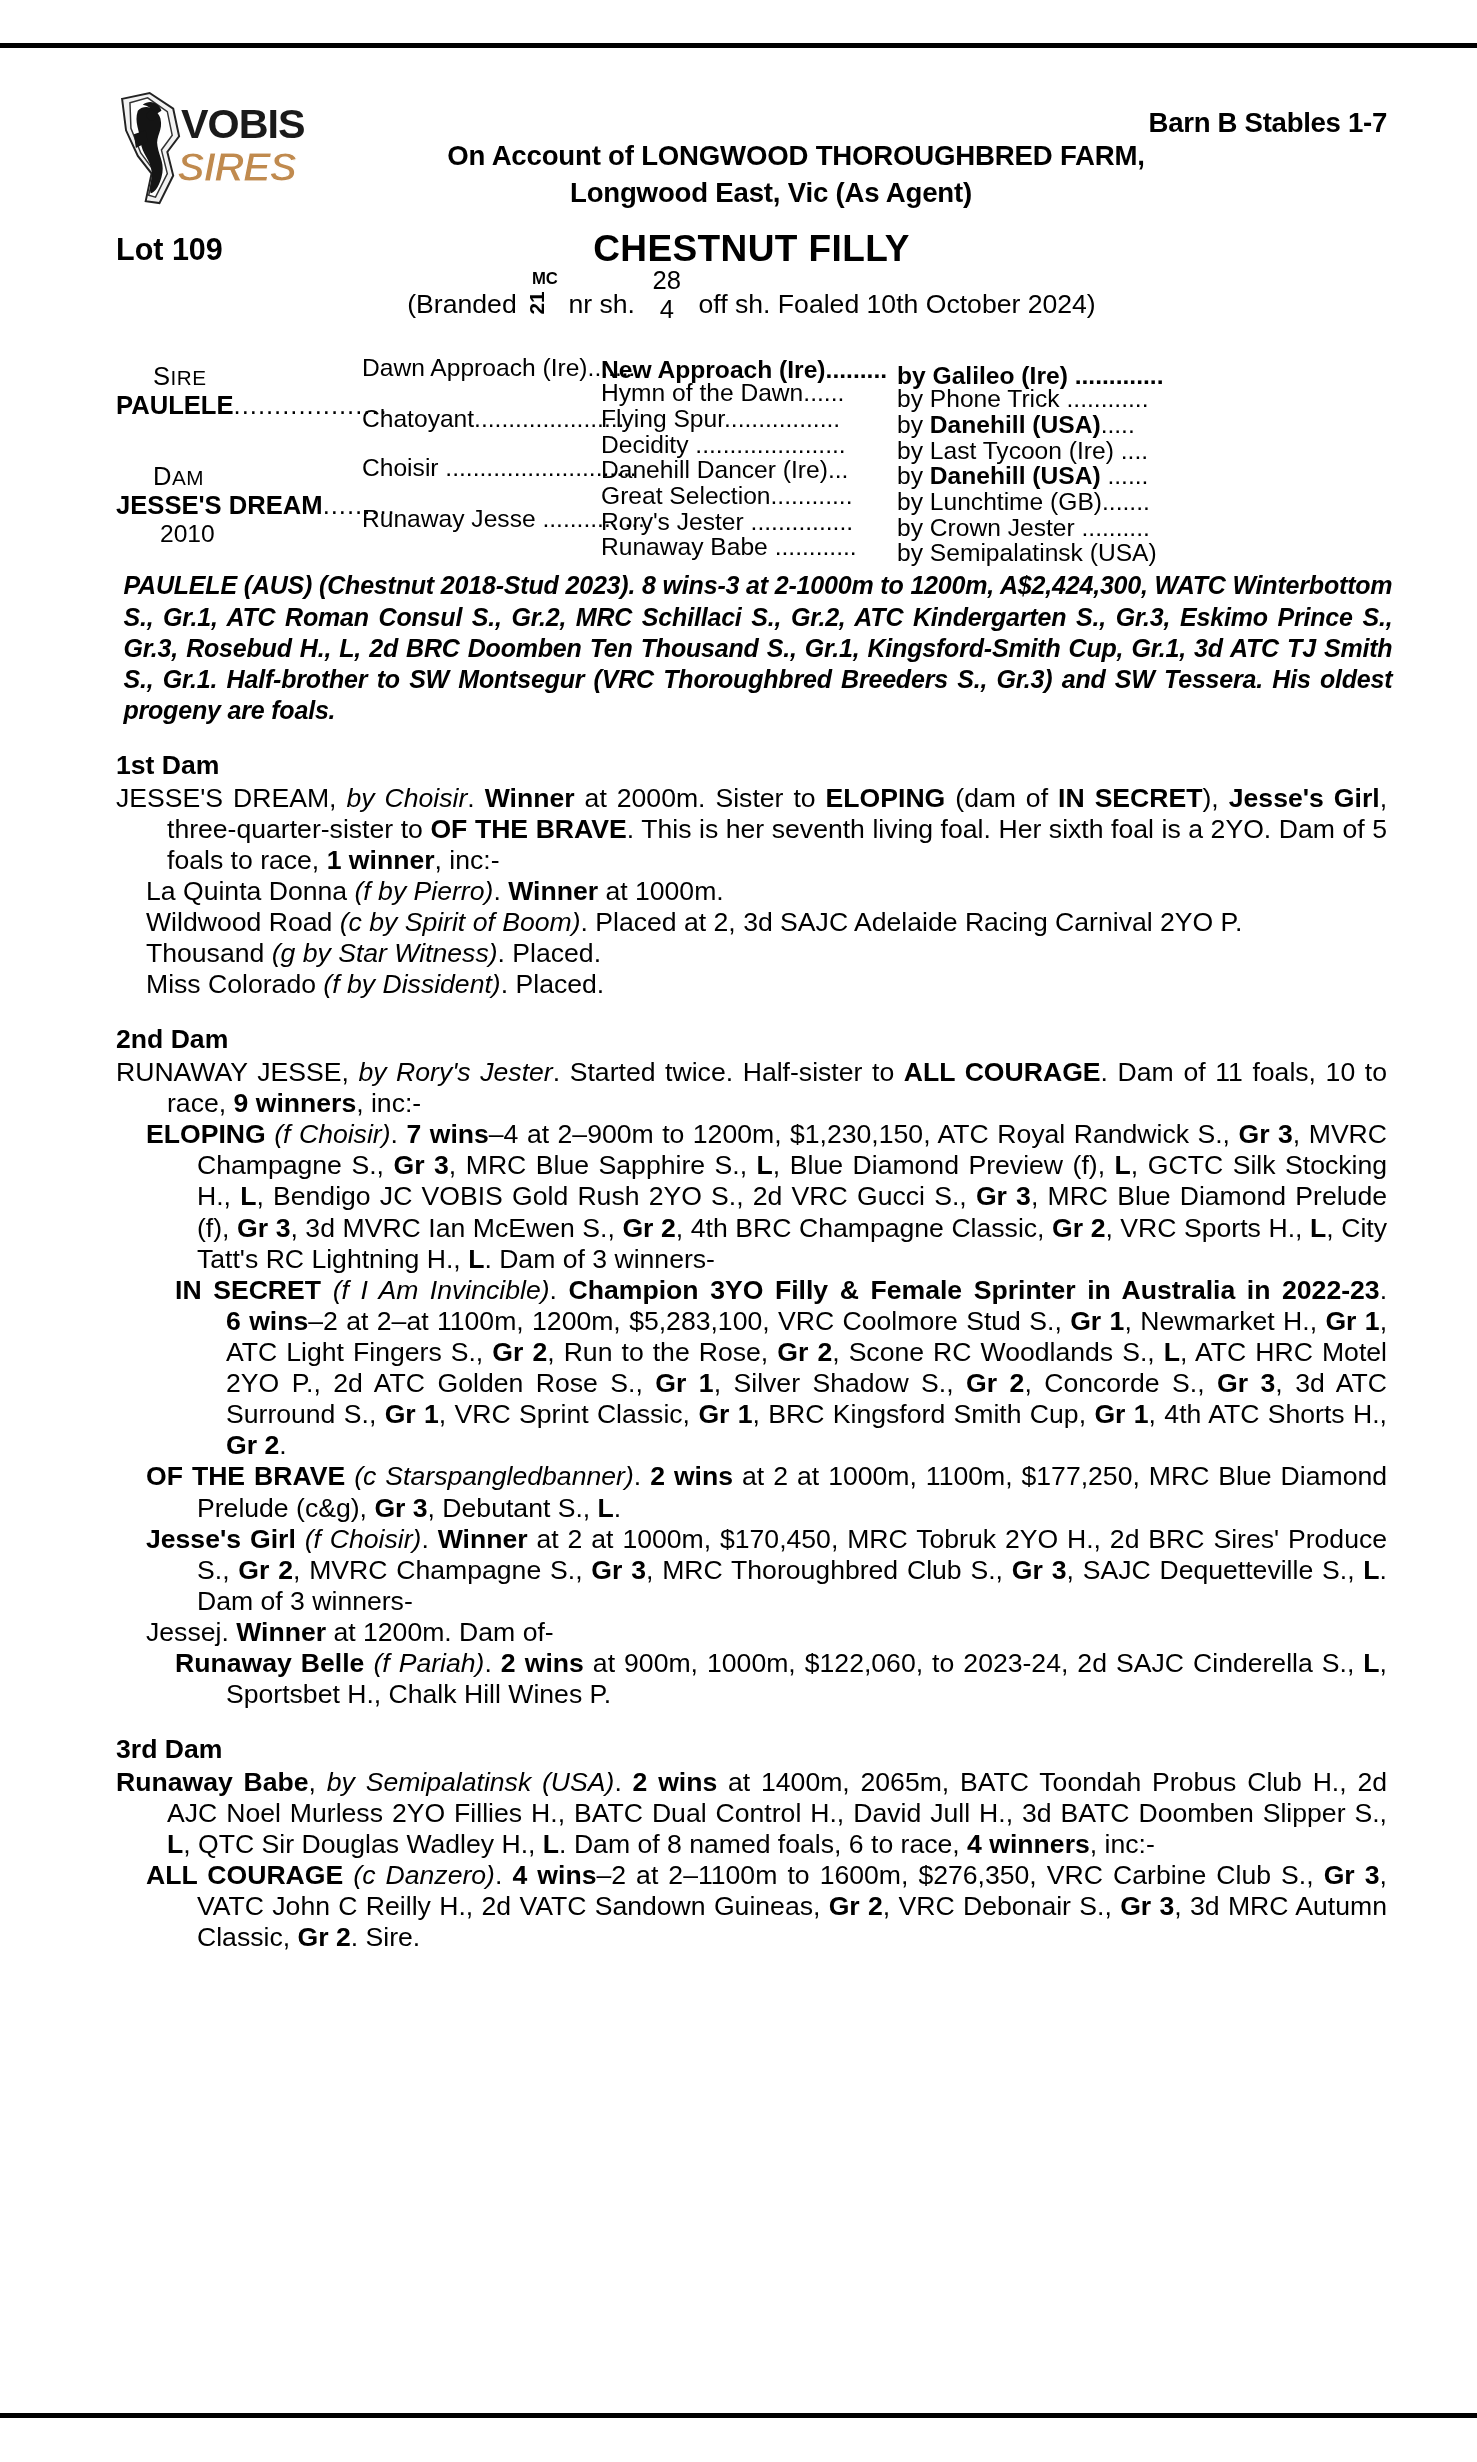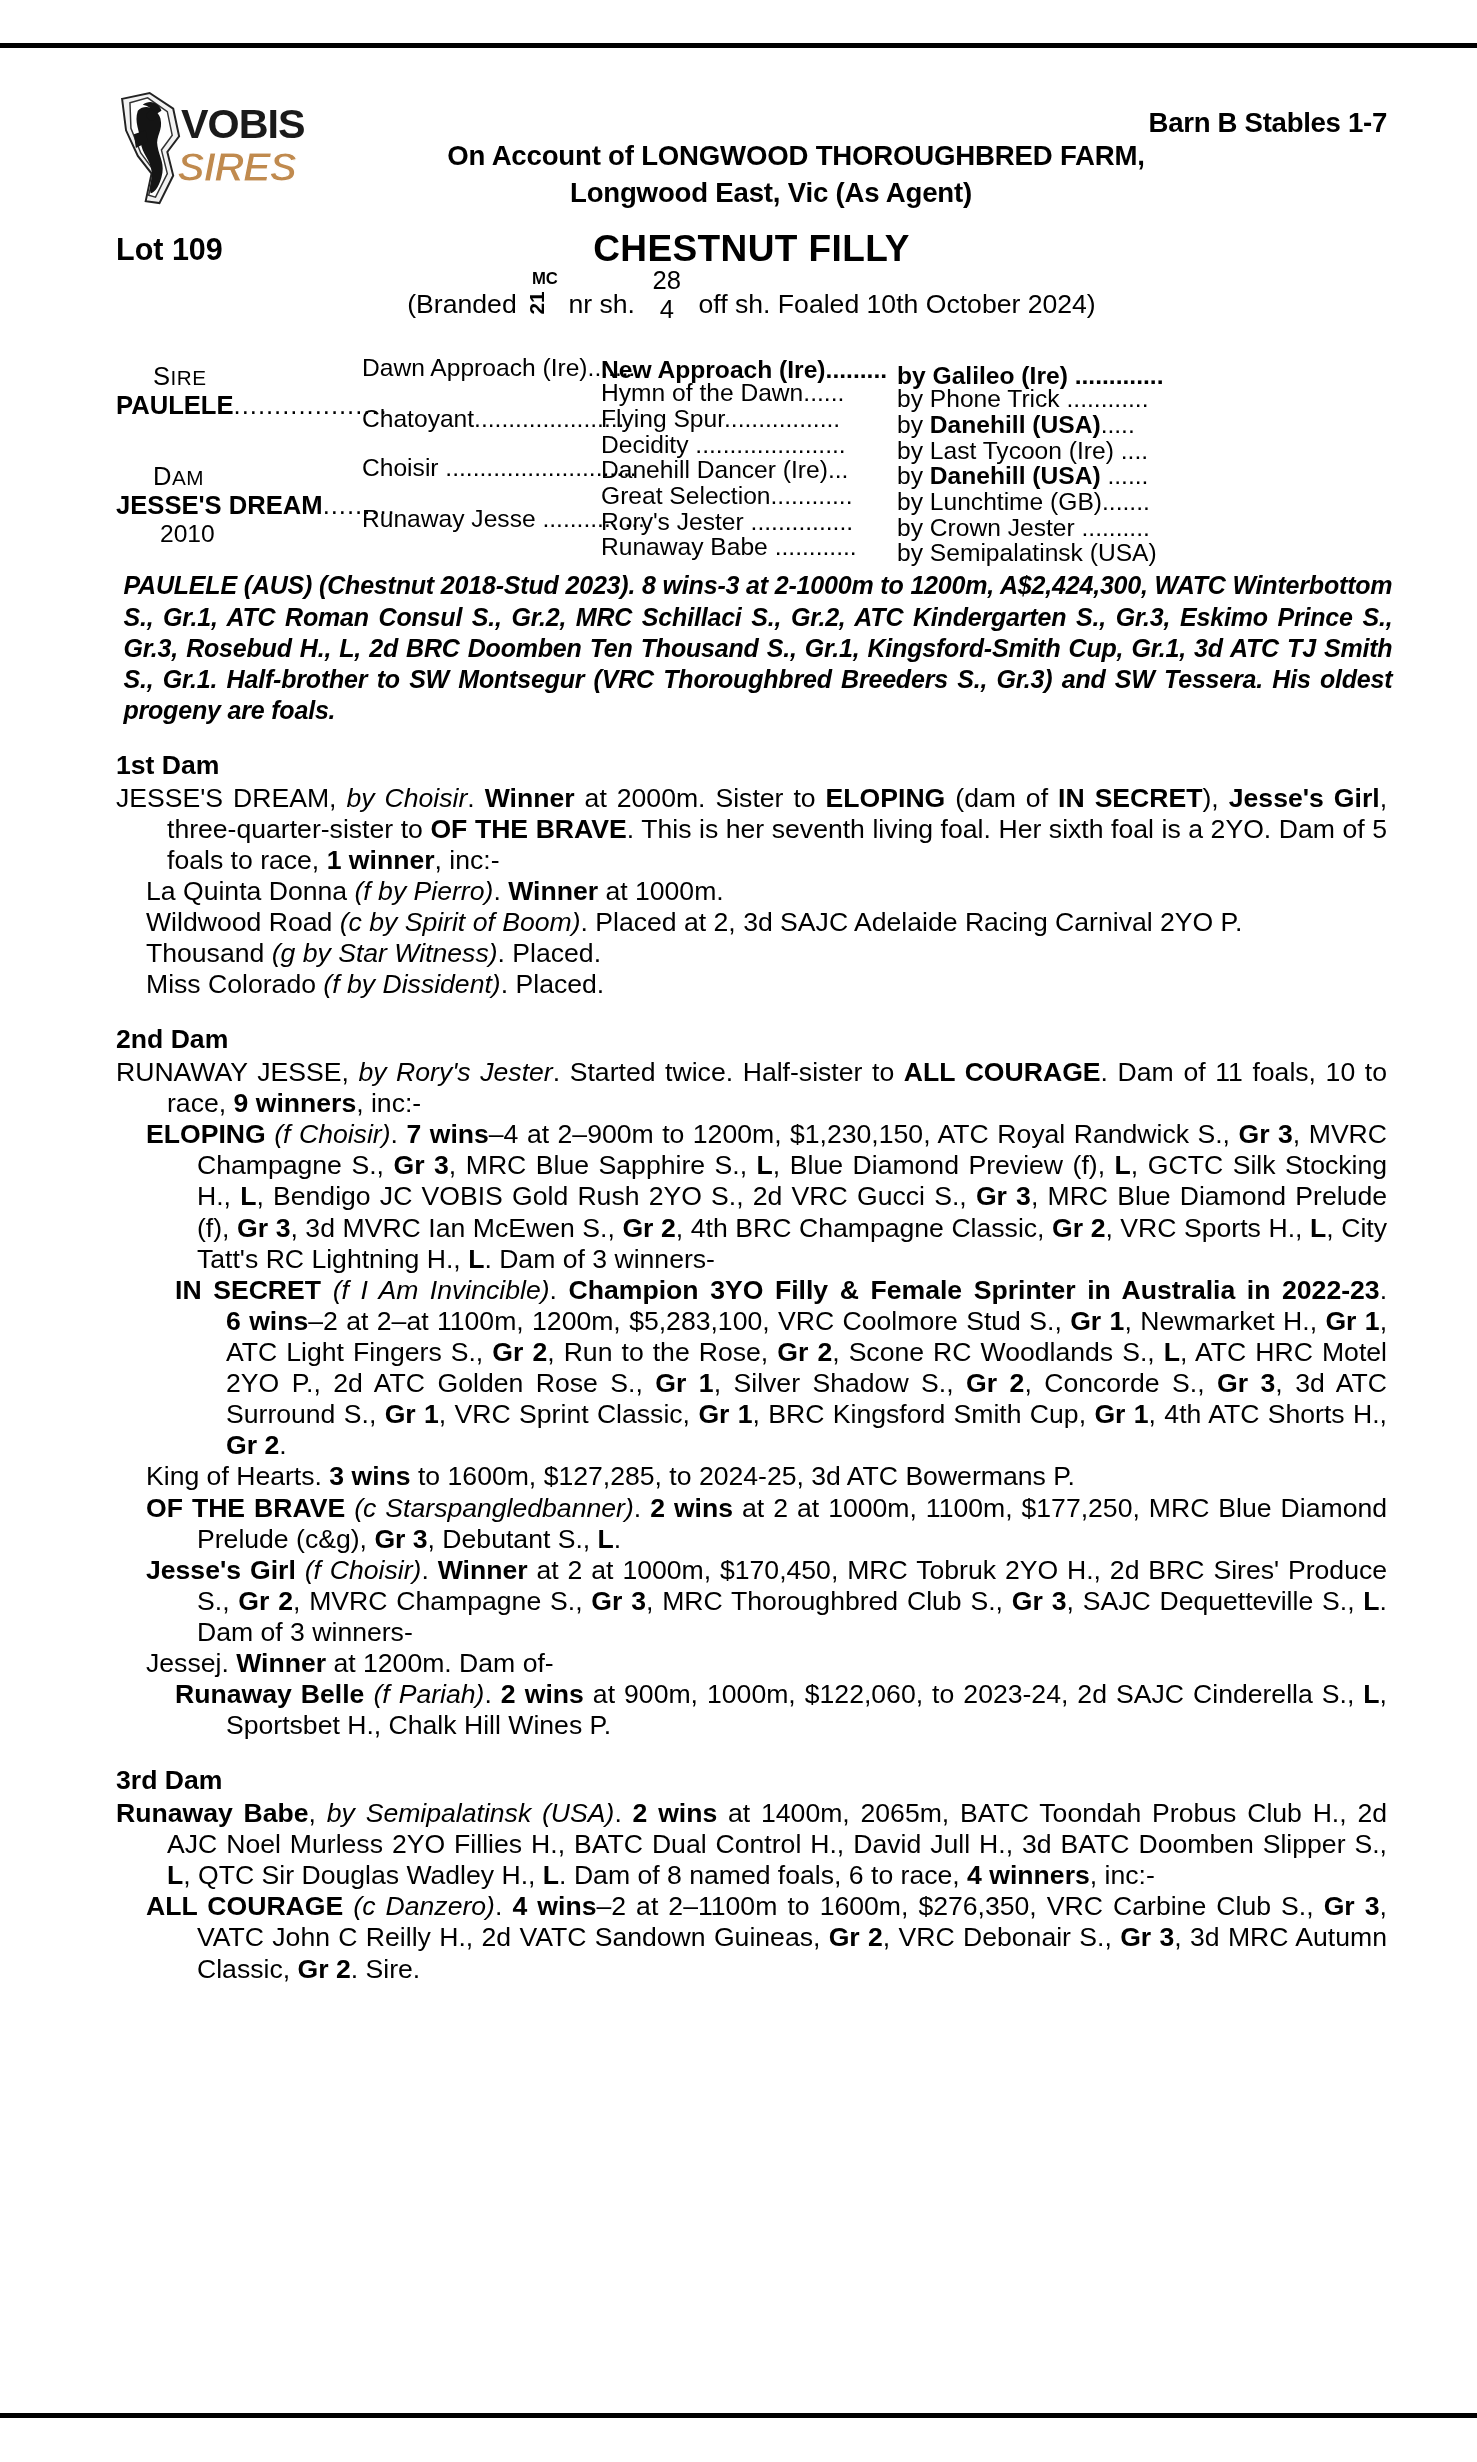--- a/index.html
+++ b/index.html
@@ -464,24 +464,20 @@
       <b>Champion 3YO Filly &amp; Female Sprinter in Australia in 2022-23</b>.
       <b class="nb">6 wins</b>–2 at 2–at 1100m, 1200m, $5,283,100, VRC Coolmore Stud S.,
       <b class="nb">Gr 1</b>, Newmarket H., <b class="nb">Gr 1</b>, ATC Light Fingers S.,
       <b class="nb">Gr 2</b>, Run to the Rose, <b class="nb">Gr 2</b>, Scone RC Woodlands S.,
       <b>L</b>, ATC HRC Motel 2YO P., 2d ATC Golden Rose S., <b class="nb">Gr 1</b>,
       Silver Shadow S., <b class="nb">Gr 2</b>, Concorde S., <b class="nb">Gr 3</b>,
       3d ATC Surround S., <b class="nb">Gr 1</b>, VRC Sprint Classic, <b class="nb">Gr 1</b>,
       BRC Kingsford Smith Cup, <b class="nb">Gr 1</b>, 4th ATC Shorts H., <b class="nb">Gr 2</b>.
     </p>
 
-    <p class="p hang2 lastline-left">
-      <span>King of Hearts</span>.
-      <b class="nb">3 wins</b> to 1600m, $127,285, to 2024-25, 3d ATC Bowermans P.
-    </p>
 
     <p class="p hang2">
       <b>OF THE BRAVE</b>
       <i>(c Starspangledbanner)</i>.
       <b class="nb">2 wins</b> at 2 at 1000m, 1100m, $177,250, MRC Blue Diamond Prelude (c&amp;g),
       <b class="nb">Gr 3</b>, Debutant S., <b>L</b>.
     </p>
 
     <p class="p hang2">
       <b>Jesse's Girl</b>

